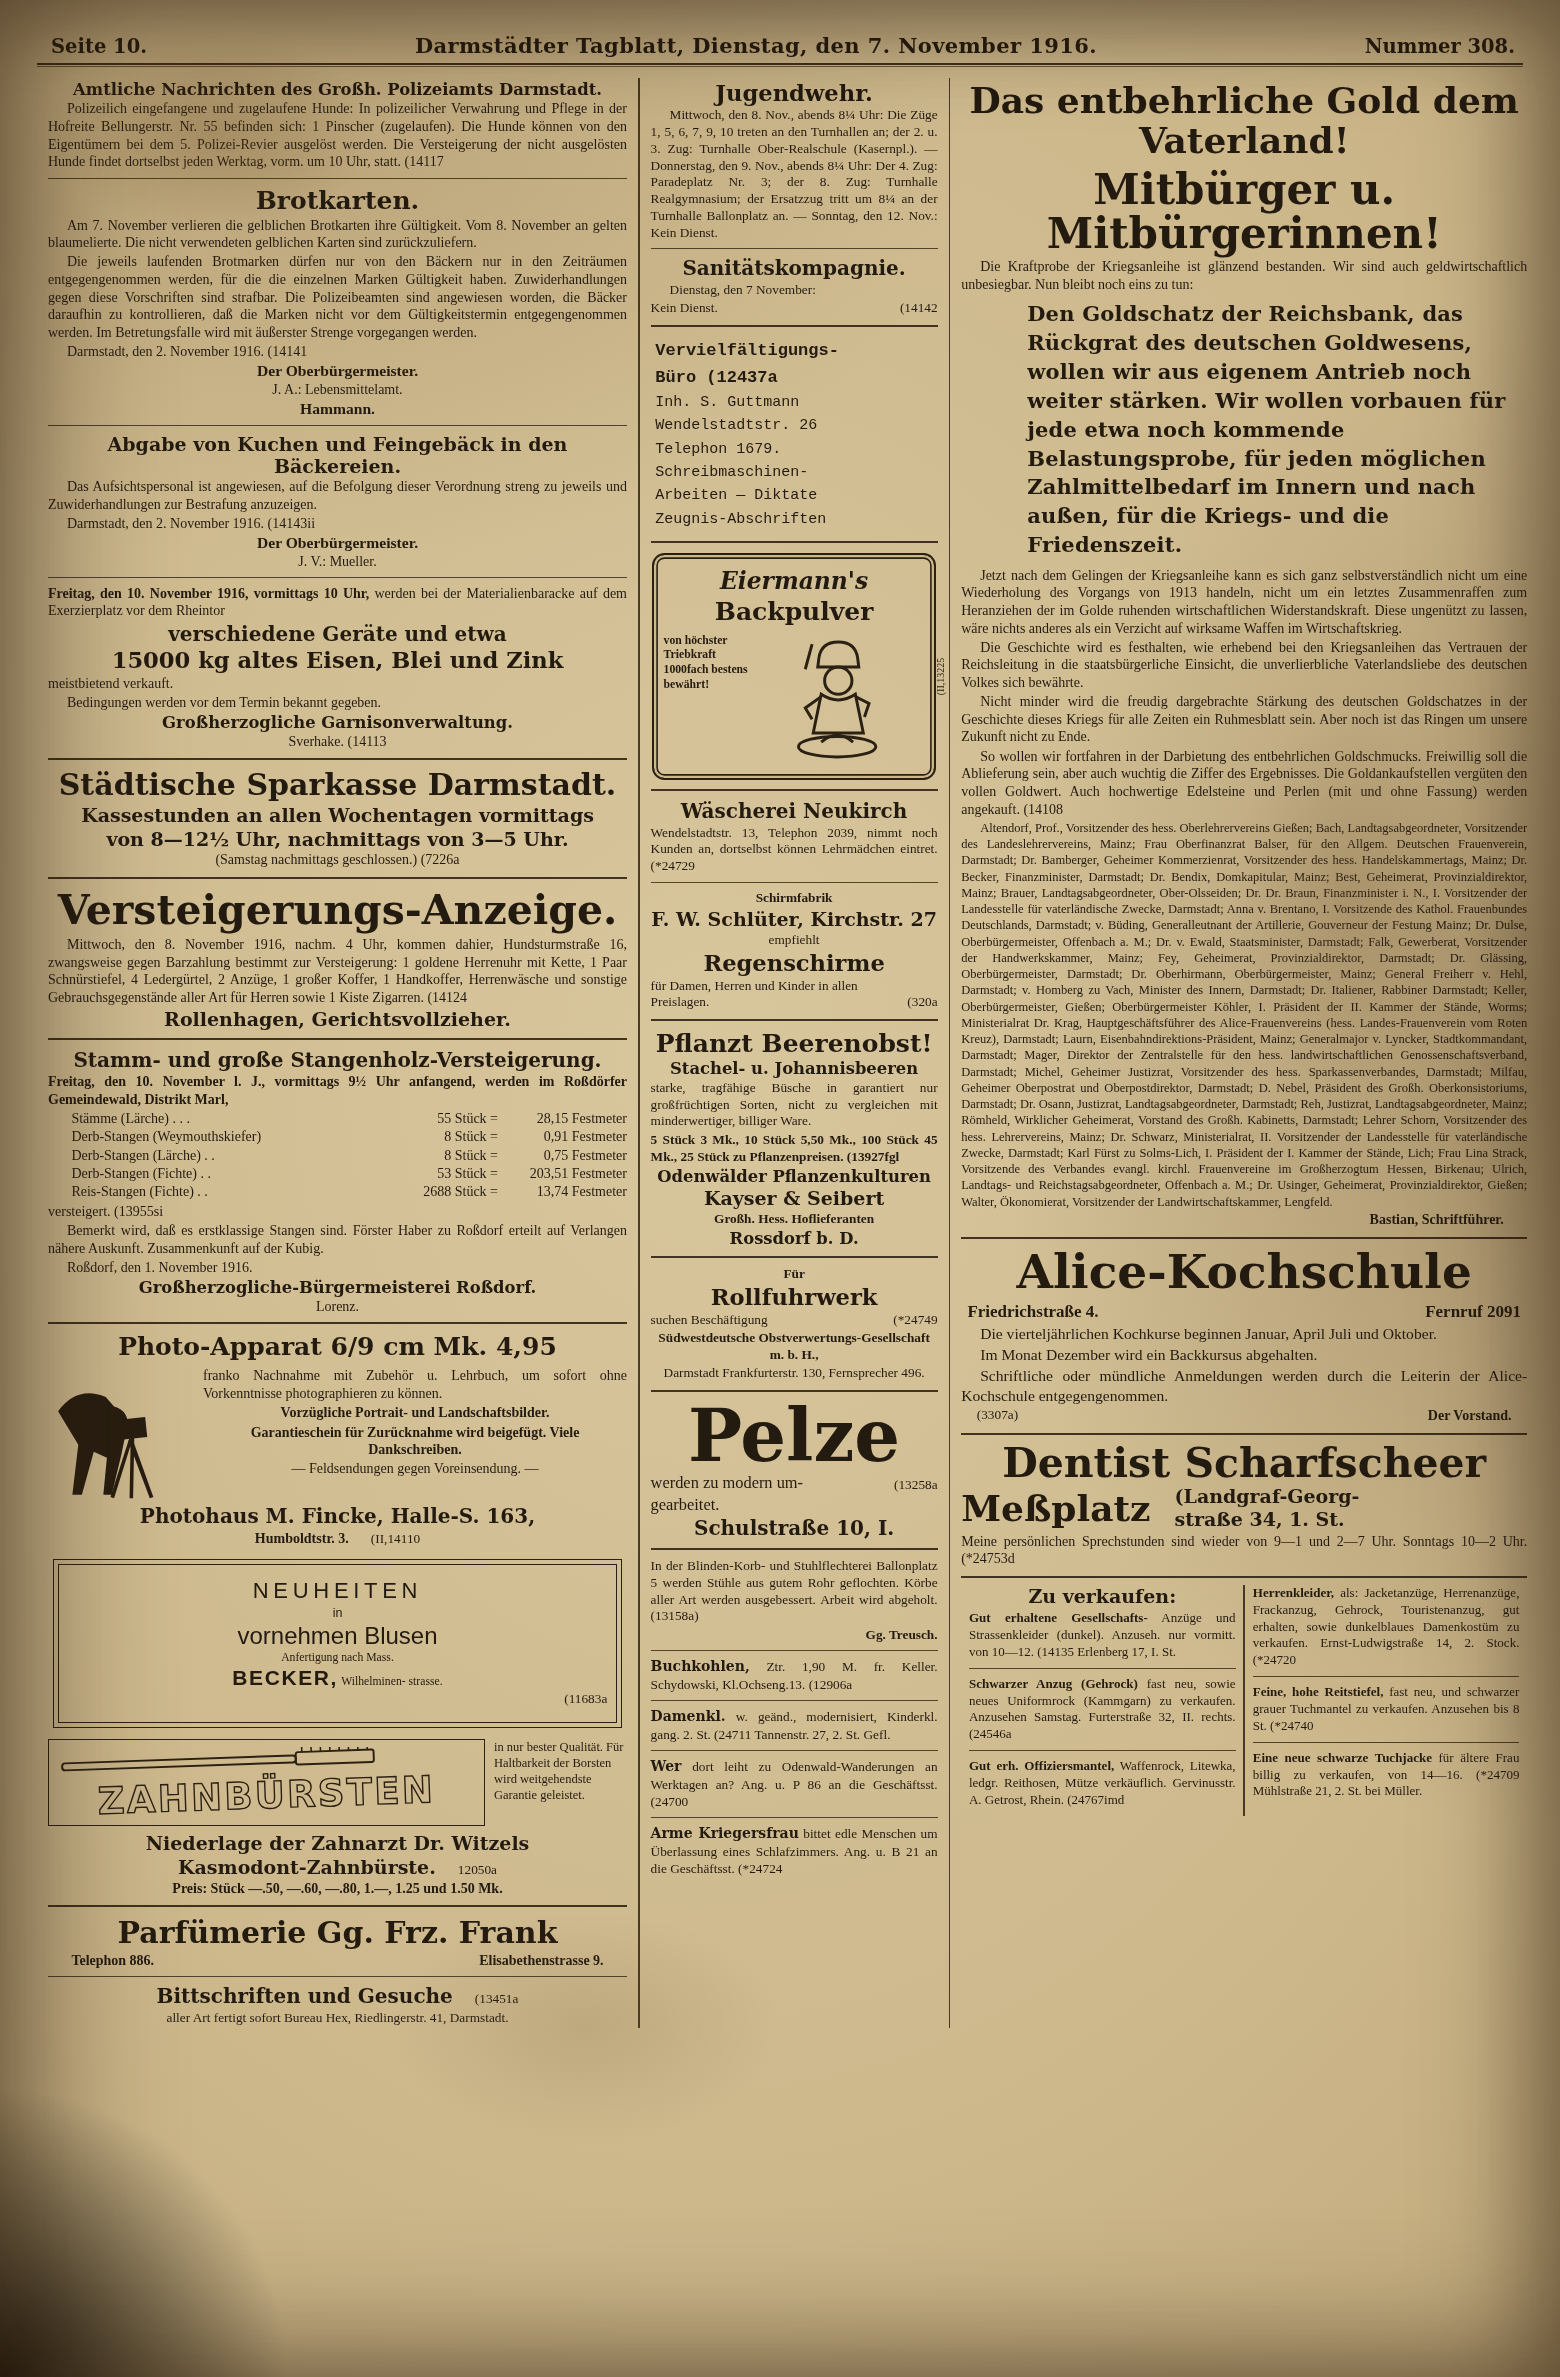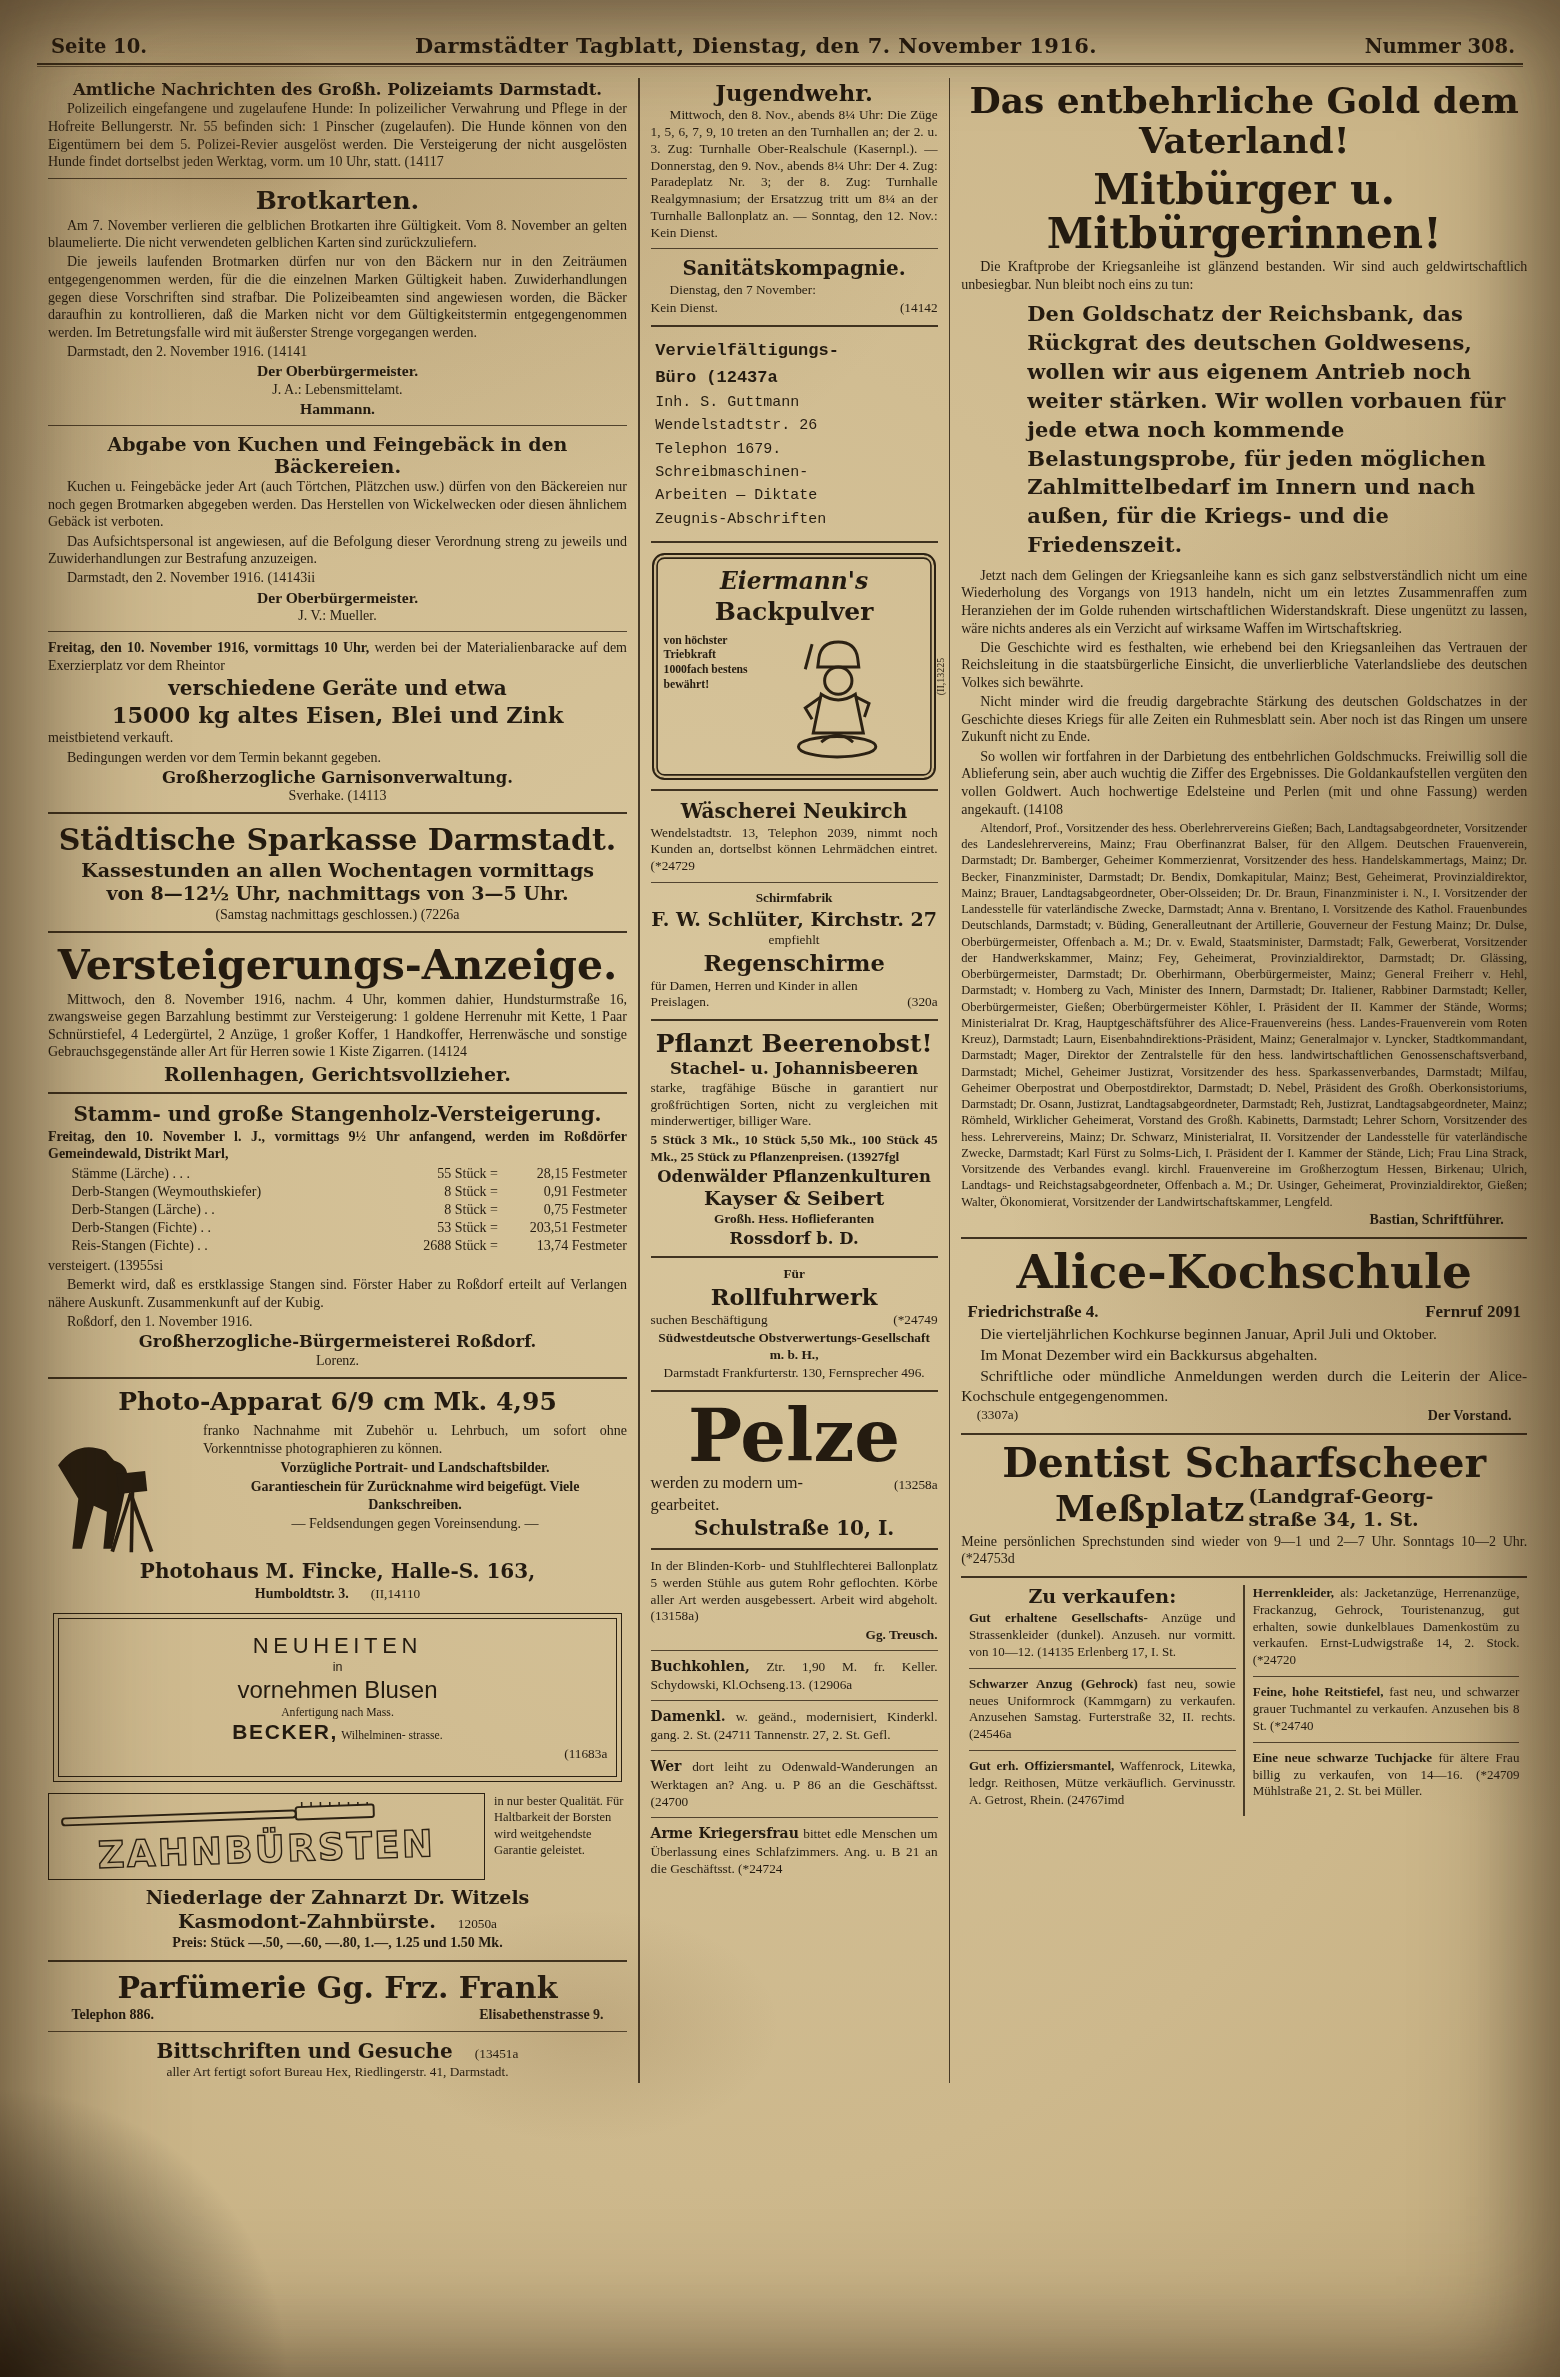--- a/index.html
+++ b/index.html
@@ -87,21 +87,21 @@
     padding:11px 9.4px 6.2px;margin:9.4px 1.6px;}
   .eier-vref{position:absolute;right:-6.2px;top:52%;transform:rotate(-90deg) translateX(50%);transform-origin:right center;font-size:10px;}
   .eier-row{display:flex;gap:4.7px;align-items:flex-start;}
   .eier-sub{width:94px;font-size:11.7px;font-weight:bold;line-height:1.25;padding-top:6.2px;}
 
   .gold-lead{font-size:21px;font-weight:bold;font-family:"DejaVu Serif",serif;line-height:1.38;
     padding:4.7px 6.2px 4.7px 66px;letter-spacing:0.2px;}
   .committee{font-size:12.5px;line-height:1.3;text-align:justify;}
 
   .alice-row{display:flex;justify-content:space-between;font-weight:bold;font-size:17px;padding:0 6.2px;}
-  .dent-row{display:flex;justify-content:center;gap:4px;align-items:center;}
+  .dent-row{display:flex;gap:24px;align-items:center;}
   .dent-addr{font-weight:bold;font-size:19px;line-height:1.2;font-family:"DejaVu Serif",serif;}
 
   .sale-grid{display:flex;}
   .sale-col{flex:1;min-width:0;padding:0 7.8px;}
   .sale-div{width:1.6px;background:rgba(38,26,12,.8);}
   .sale-item{font-size:13px;line-height:1.28;text-align:justify;margin:0 0 7.8px;}
   .sale-item .lead{font-weight:bold;}
   .ad-item{font-size:13.3px;line-height:1.28;text-align:justify;}
   .ad-item .lead{font-weight:bold;font-size:14px;}
 
@@ -139,21 +139,20 @@
         <p class="body j ind">Die jeweils laufenden Brotmarken dürfen nur von den Bäckern nur in den Zeiträumen entgegengenommen werden, für die die einzelnen Marken Gültigkeit haben. Zuwiderhandlungen gegen diese Vorschriften sind strafbar. Die Polizeibeamten sind angewiesen worden, die Bäcker daraufhin zu kontrollieren, daß die Marken nicht vor dem Gültigkeitstermin entgegengenommen werden. Im Betretungsfalle wird mit äußerster Strenge vorgegangen werden.</p>
         <p class="body ind">Darmstadt, den 2. November 1916.  (14141</p>
         <p class="sig">Der Oberbürgermeister.</p>
         <p class="sig-sm">J. A.: Lebensmittelamt.</p>
         <p class="sig">Hammann.</p>
       </div>
       <hr class="r">
 
       <div>
         <p class="c fr t24">Abgabe von Kuchen und Feingebäck in den Bäckereien.</p>
-        <p class="body j ind">Kuchen u. Feingebäcke jeder Art (auch Törtchen, Plätzchen usw.) dürfen von den Bäckereien nur noch gegen Brotmarken abgegeben werden. Das Herstellen von Wickelwecken oder diesen ähnlichem Gebäck ist verboten.</p>
         <p class="body j ind">Das Aufsichtspersonal ist angewiesen, auf die Befolgung dieser Verordnung streng zu jeweils und Zuwiderhandlungen zur Bestrafung anzuzeigen.</p>
         <p class="body ind">Darmstadt, den 2. November 1916.  (14143ii</p>
         <p class="sig">Der Oberbürgermeister.</p>
         <p class="sig-sm">J. V.: Mueller.</p>
       </div>
       <hr class="r">
 
       <div>
         <p class="body j">
           <span class="b">Freitag, den 10. November 1916, vormittags 10 Uhr,</span>

